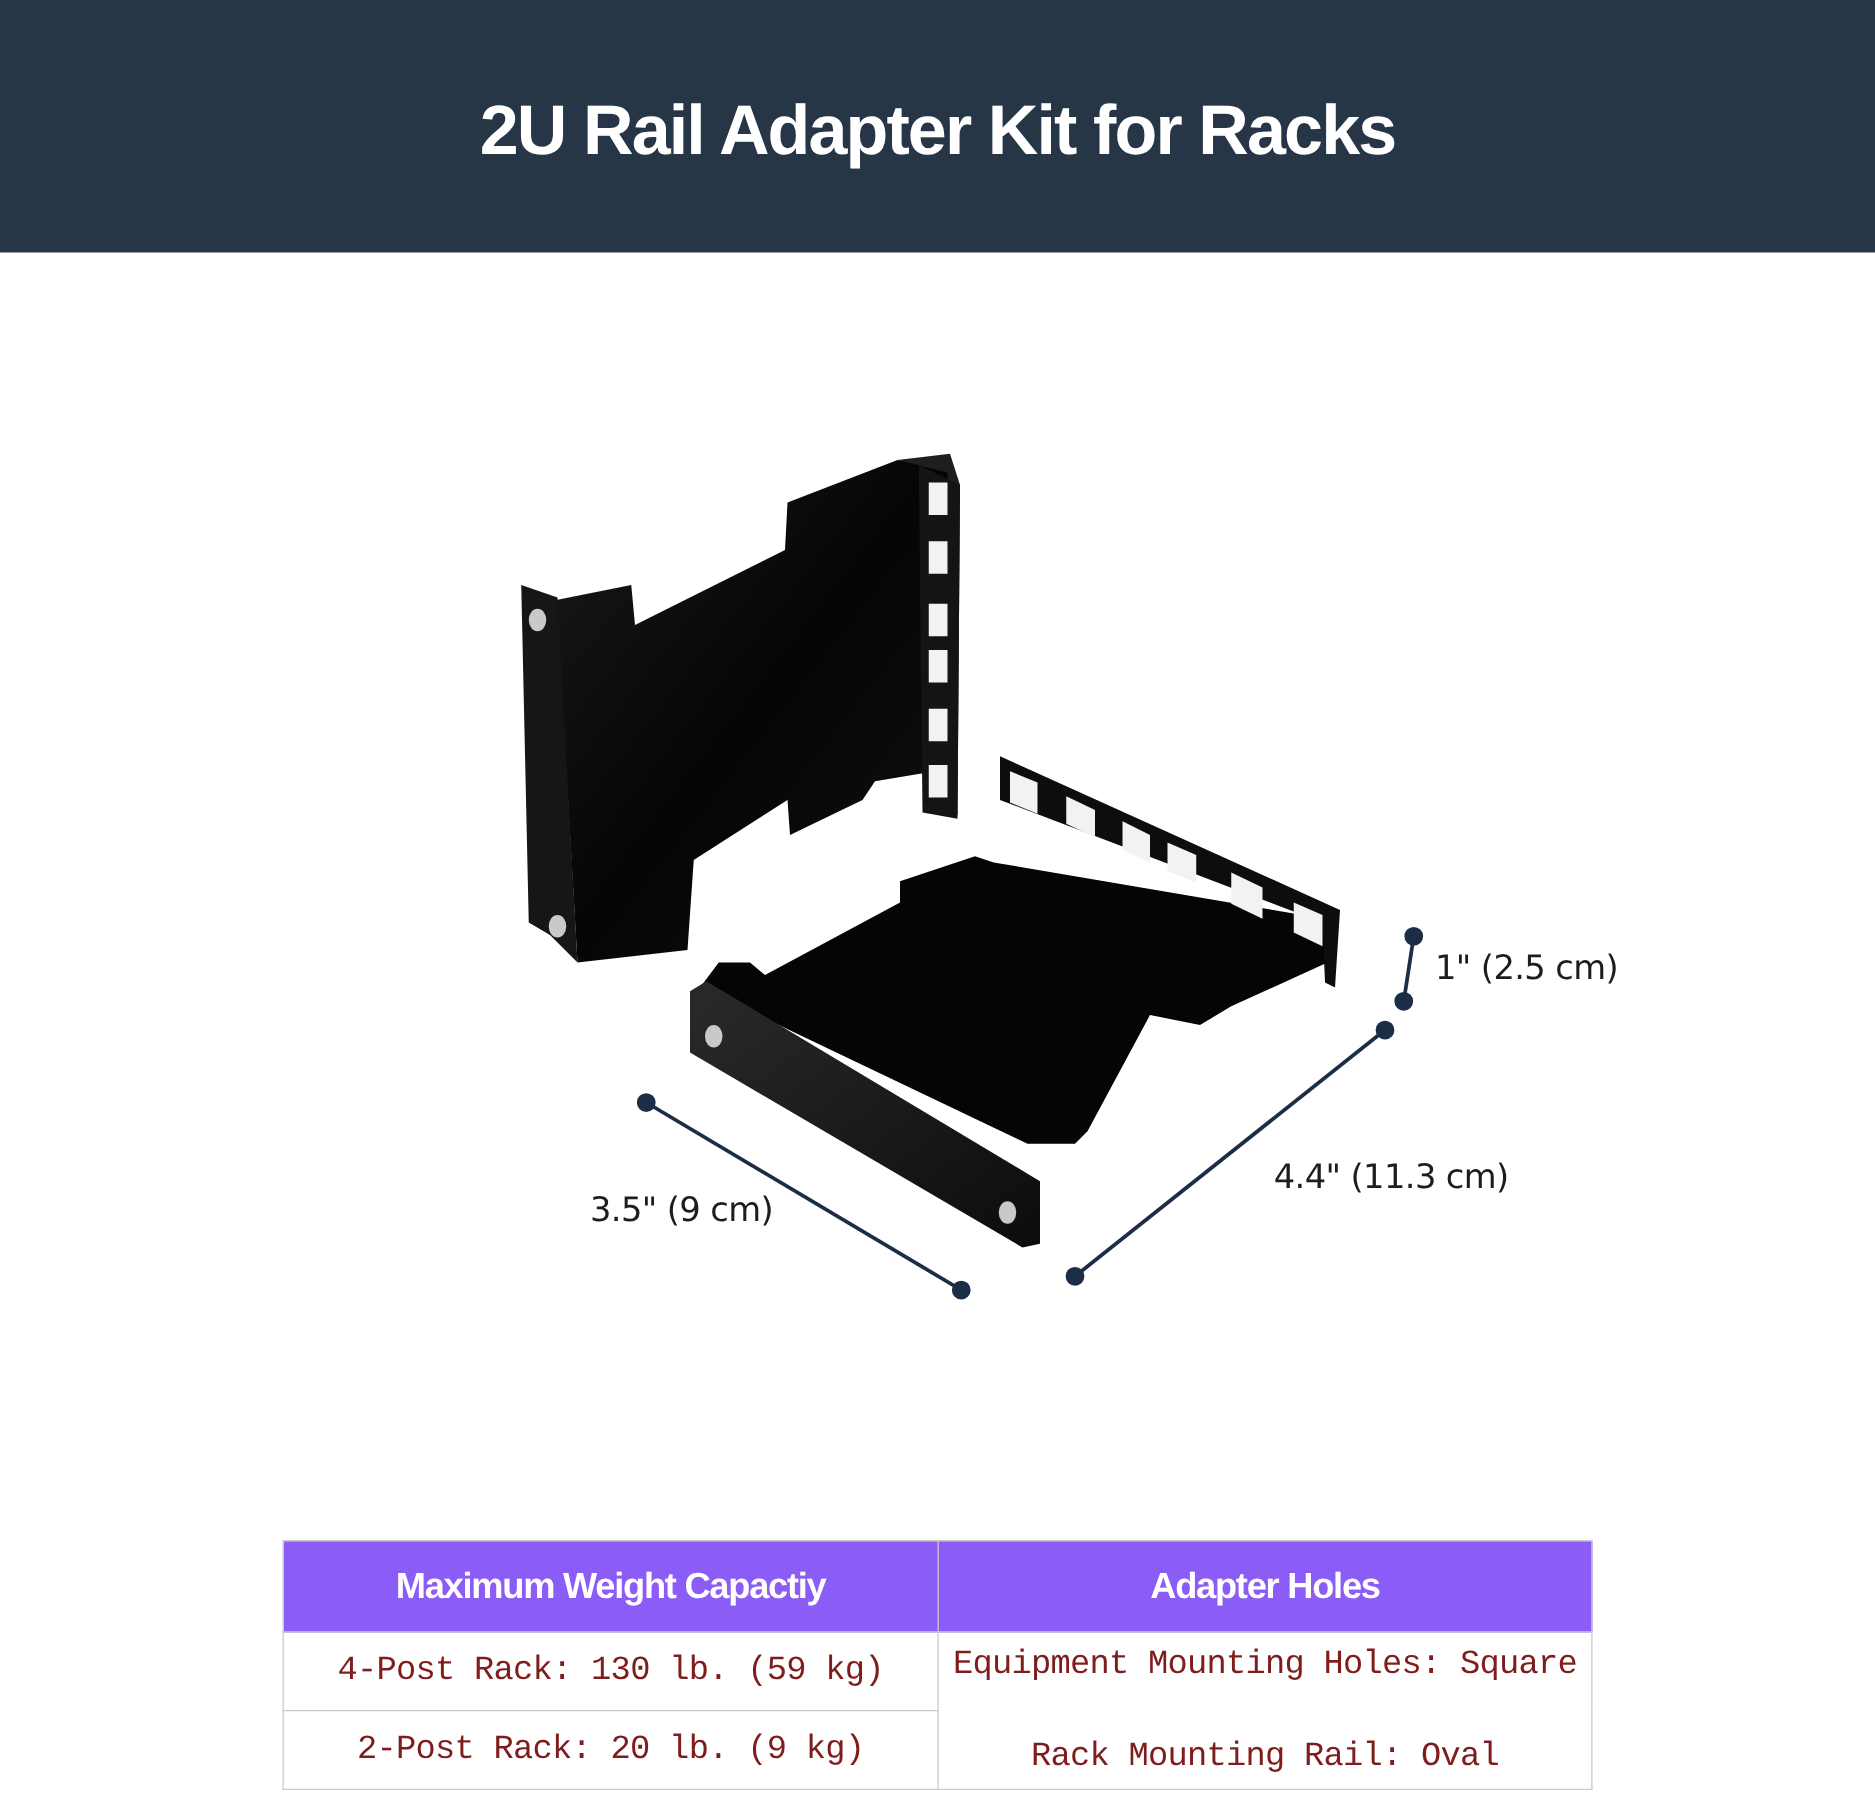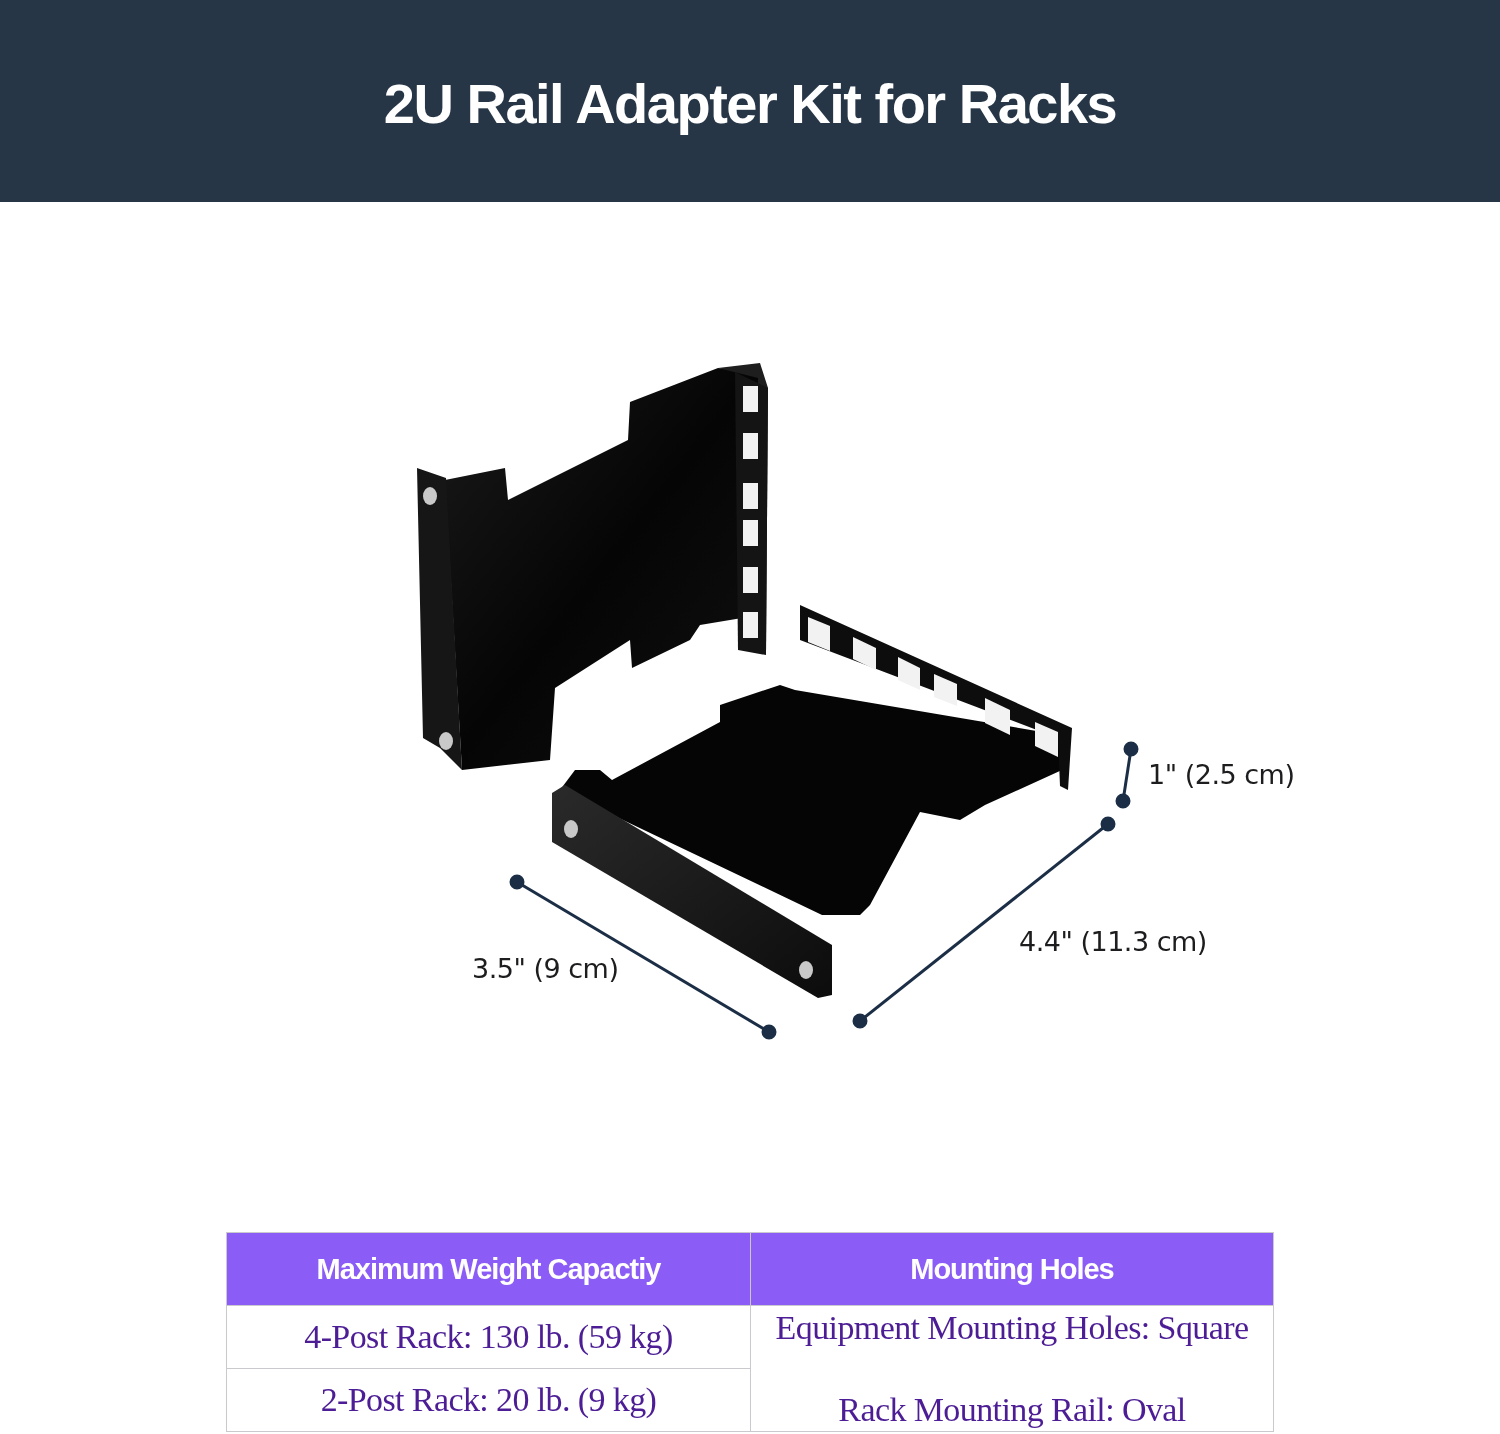--- a/index.html
+++ b/index.html
@@ -32,22 +32,22 @@
   .spec-table th, .spec-table td {
     border: 1.5px solid #c9c9ce; text-align: center; vertical-align: middle;
     padding: 0;
   }
   .spec-table th {
     background: #8b5cf6; color: #ffffff; font-weight: bold; font-size: 29px;
     height: 72px; letter-spacing: -1px;
     font-family: "Liberation Sans", sans-serif;
   }
   .spec-table td {
-    color: #4c1d95; font-size: 34px; height: 62px; letter-spacing: -0.6px;
-    font-family: Liberation Serif, serif;
+    color: #7f1d1d; font-size: 27px; height: 62px; letter-spacing: -0.6px;
+    font-family: Liberation Mono, monospace;
   }
   .mh-cell { position: relative; }
   .mh-line { display: block; }
   .mh-line.first { margin-bottom: 44px; }
 </style>
 </head>
 <body>
 
 <div class="banner">
   <h1>2U Rail Adapter Kit for Racks</h1>
@@ -127,21 +127,21 @@
 <div class="dim-label" style="left:472px; top:953px;">3.5" (9 cm)</div>
 
 <table class="spec-table">
   <colgroup>
     <col style="width:524px">
     <col style="width:523px">
   </colgroup>
   <thead>
     <tr>
       <th>Maximum Weight Capactiy</th>
-      <th>Mounting Holes</th>
+      <th>Adapter Holes</th>
     </tr>
   </thead>
   <tbody>
     <tr>
       <td>4-Post Rack: 130 lb. (59 kg)</td>
       <td rowspan="2" class="mh-cell">
         <span class="mh-line first">Equipment Mounting Holes: Square</span>
         <span class="mh-line">Rack Mounting Rail: Oval</span>
       </td>
     </tr>

